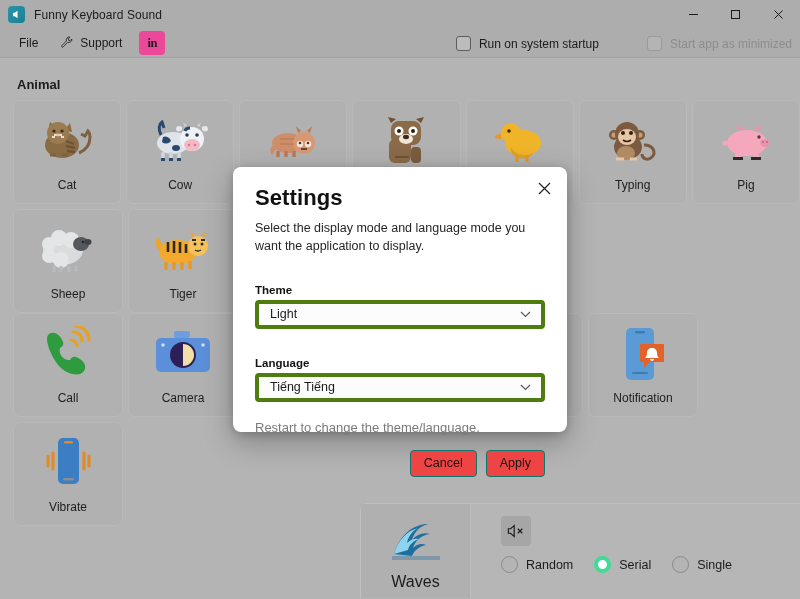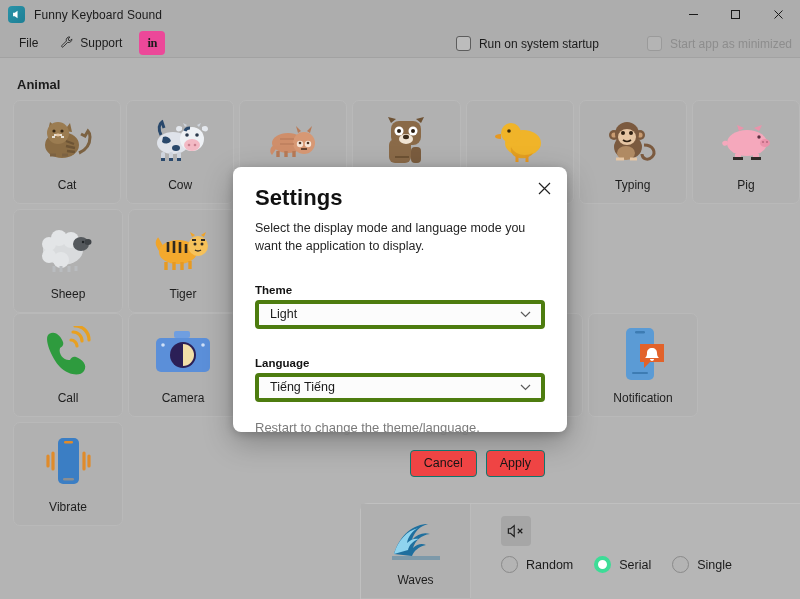--- a/index.html
+++ b/index.html
@@ -111,21 +111,21 @@
     border-left: 1px solid #c0c0c0;
     display: flex; align-items: flex-start;
   }
   .waves-tile {
     width: 110px; height: 94px;
     display: flex; flex-direction: column; align-items: center;
     padding-top: 12px;
     background: #b0b0b0;
     border-right: 1px solid #bcbcbc;
   }
-  .waves-tile .label { font-size: 12px; color: #1d1d1d; margin-top: 5px; }
+  .waves-tile .label { font-size: 16px; color: #1d1d1d; margin-top: 5px; }
   .playback {
     flex: 1; padding-left: 30px; padding-top: 12px;
   }
   .mute-btn {
     width: 30px; height: 30px; border-radius: 4px; background: #a6a6a6;
     display: flex; align-items: center; justify-content: center;
   }
   .radios { display: flex; align-items: center; gap: 21px; margin-top: 10px; }
   .radio { display: flex; align-items: center; gap: 8px; font-size: 12.5px; color: #1b1b1b; }
   .rdot {

